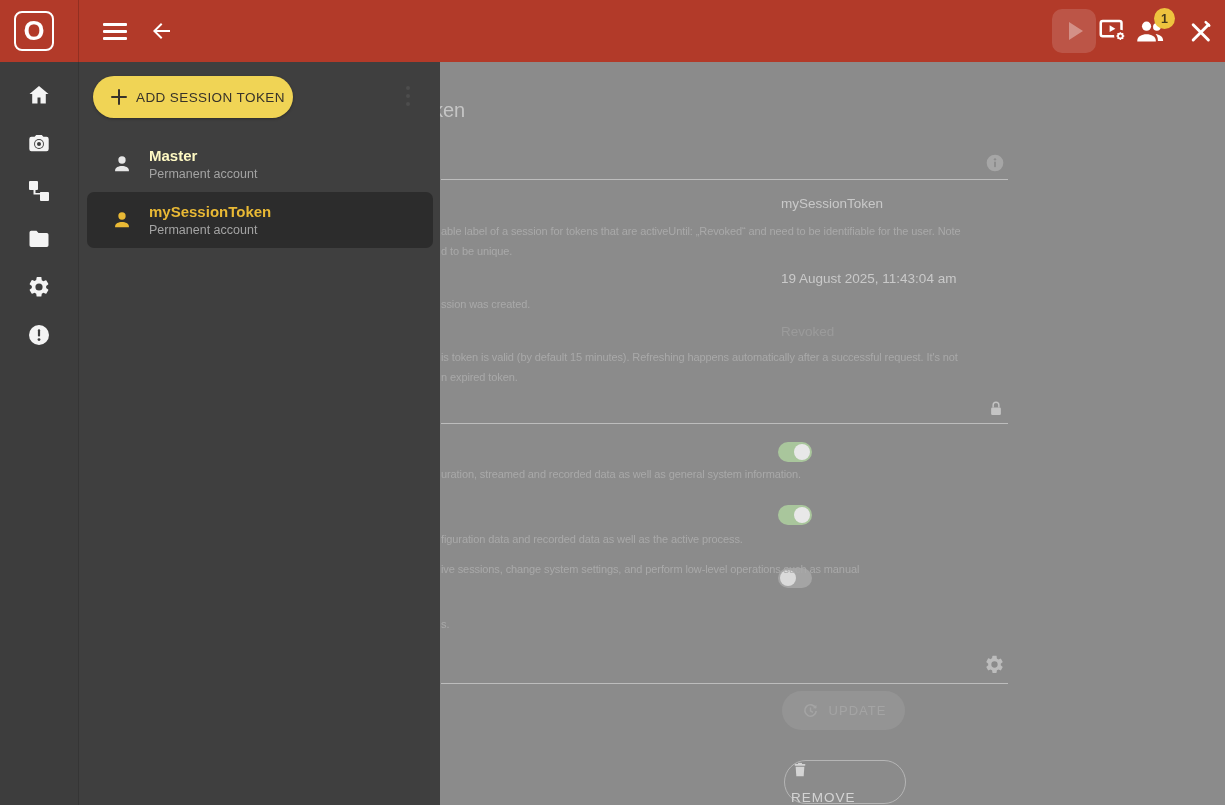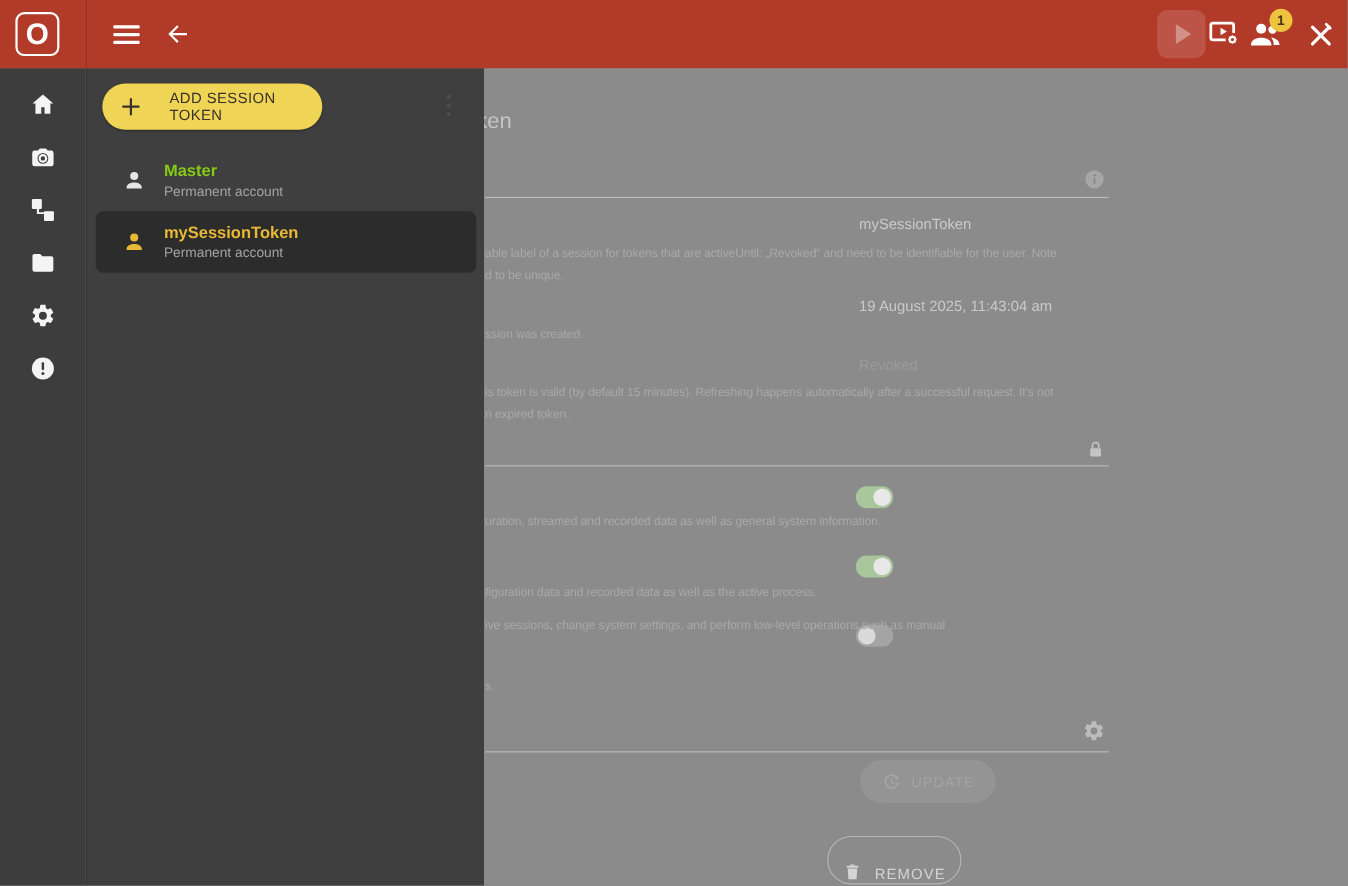--- a/index.html
+++ b/index.html
@@ -35,33 +35,33 @@
   
   .sidebar{position:absolute;left:0;top:62px;width:78px;bottom:0;background:var(--sidebar_bg,#3d3d3d);
            z-index:25;display:flex;flex-direction:column;align-items:center;padding-top:21px;gap:24px;}
   .rail-ic{width:24px;height:24px;color:#f4f4f4;cursor:pointer;}
 
   
   .drawer{position:absolute;left:78px;top:62px;width:361px;bottom:0;
           background:var(--drawer_bg,#3f3f3f);z-index:20;border-left:1px solid rgba(0,0,0,.15);}
   .add-btn{position:absolute;left:14px;top:14px;width:200px;height:42px;border-radius:21px;
            background:var(--accent_yellow,#f0d455);color:#37322a;display:flex;align-items:center;
-           gap:26px;padding-left:17px;box-sizing:border-box;font-size:13.5px;letter-spacing:.4px;
+           gap:8px;padding-left:17px;box-sizing:border-box;font-size:13.5px;letter-spacing:.4px;
            cursor:pointer;box-shadow:0 1px 3px rgba(0,0,0,.3);}
   .kebab{position:absolute;left:323px;top:24px;width:12px;display:flex;flex-direction:column;
          gap:4px;align-items:center;cursor:pointer;}
   .kebab i{width:4px;height:4px;border-radius:50%;background:#4d4d4d;}
   .token-item{position:absolute;left:8px;width:346px;height:56px;border-radius:7px;
               display:flex;align-items:center;cursor:pointer;}
   #token-0{top:74px;} #token-1{top:130px;}
   .token-item.selected{background:var(--selected_item_bg,#2c2c2c);}
   .token-item .avatar{margin-left:24px;color:#e6e6e6;}
   .token-item.selected .avatar{color:var(--selected_amber,#e9b935);}
   .token-text{margin-left:16px;}
-  .token-name{font-size:15px;font-weight:bold;color:#84cc16;}
+  .token-name{font-size:15px;font-weight:bold;color:#fef9c3;}
   .token-item.selected .token-name{color:var(--selected_amber,#e9b935);}
   .token-sub{font-size:12.5px;color:#a3a3a3;margin-top:3px;}
 
   
   .main{position:absolute;inset:0;z-index:1;background:var(--dimmed_content_bg,#8b8b8b);}
   .heading-frag{position:absolute;left:433px;top:99px;font-size:20px;color:#c5c5c5;}
   .uline{position:absolute;left:441px;width:567px;height:1px;background:#bdbdbd;}
   #ul1{top:179px;} #ul2{top:423px;} #ul3{top:683px;}
   .fval{position:absolute;left:781px;font-size:13.5px;color:#c9c9c9;white-space:nowrap;}
   .fval.dim{color:#9b9b9b;}
@@ -73,24 +73,24 @@
   #t1{left:778px;top:442px;} #t2{left:778px;top:505px;} #t3{left:778px;top:568px;}
   .toggle{position:relative;width:34px;height:20px;border-radius:10px;}
   .toggle.on{background:var(--toggle_on,#a9c69c);}
   .toggle.off{background:#a4a4a4;}
   .toggle .knob{position:absolute;top:2px;width:16px;height:16px;border-radius:50%;}
   .toggle.on .knob{right:2px;background:#e8e8e8;}
   .toggle.off .knob{left:2px;background:#dadada;}
   .update-btn{position:absolute;left:782px;top:691px;width:123px;height:39px;border-radius:20px;
               background:#949494;color:#a4a4a4;display:flex;align-items:center;justify-content:center;
               gap:9px;font-size:13px;letter-spacing:1px;border:none;}
-  .remove-btn{position:absolute;left:752px;top:760px;width:122px;height:44px;border-radius:22px;
+  .remove-btn{position:absolute;left:784px;top:760px;width:122px;height:44px;border-radius:22px;
               background:transparent;border:1px solid #b5b5b5;color:#d4d4d4;display:flex;
-              align-items:flex-end;justify-content:center;gap:11px;font-size:13.5px;
-              letter-spacing:1px;cursor:pointer;}
+              align-items:flex-start;justify-content:center;gap:11px;font-size:13.5px;
+              letter-spacing:1px;cursor:pointer;flex-direction:column;}
 </style>
 </head>
 <body>
 
 <div class="main">
   <div class="heading-frag">ken</div>
 
   <div class="info-icon">
     <svg width="20" height="20" viewBox="0 0 24 24">
         <circle cx="12" cy="12" r="10" fill="#a6a6a6"></circle>

